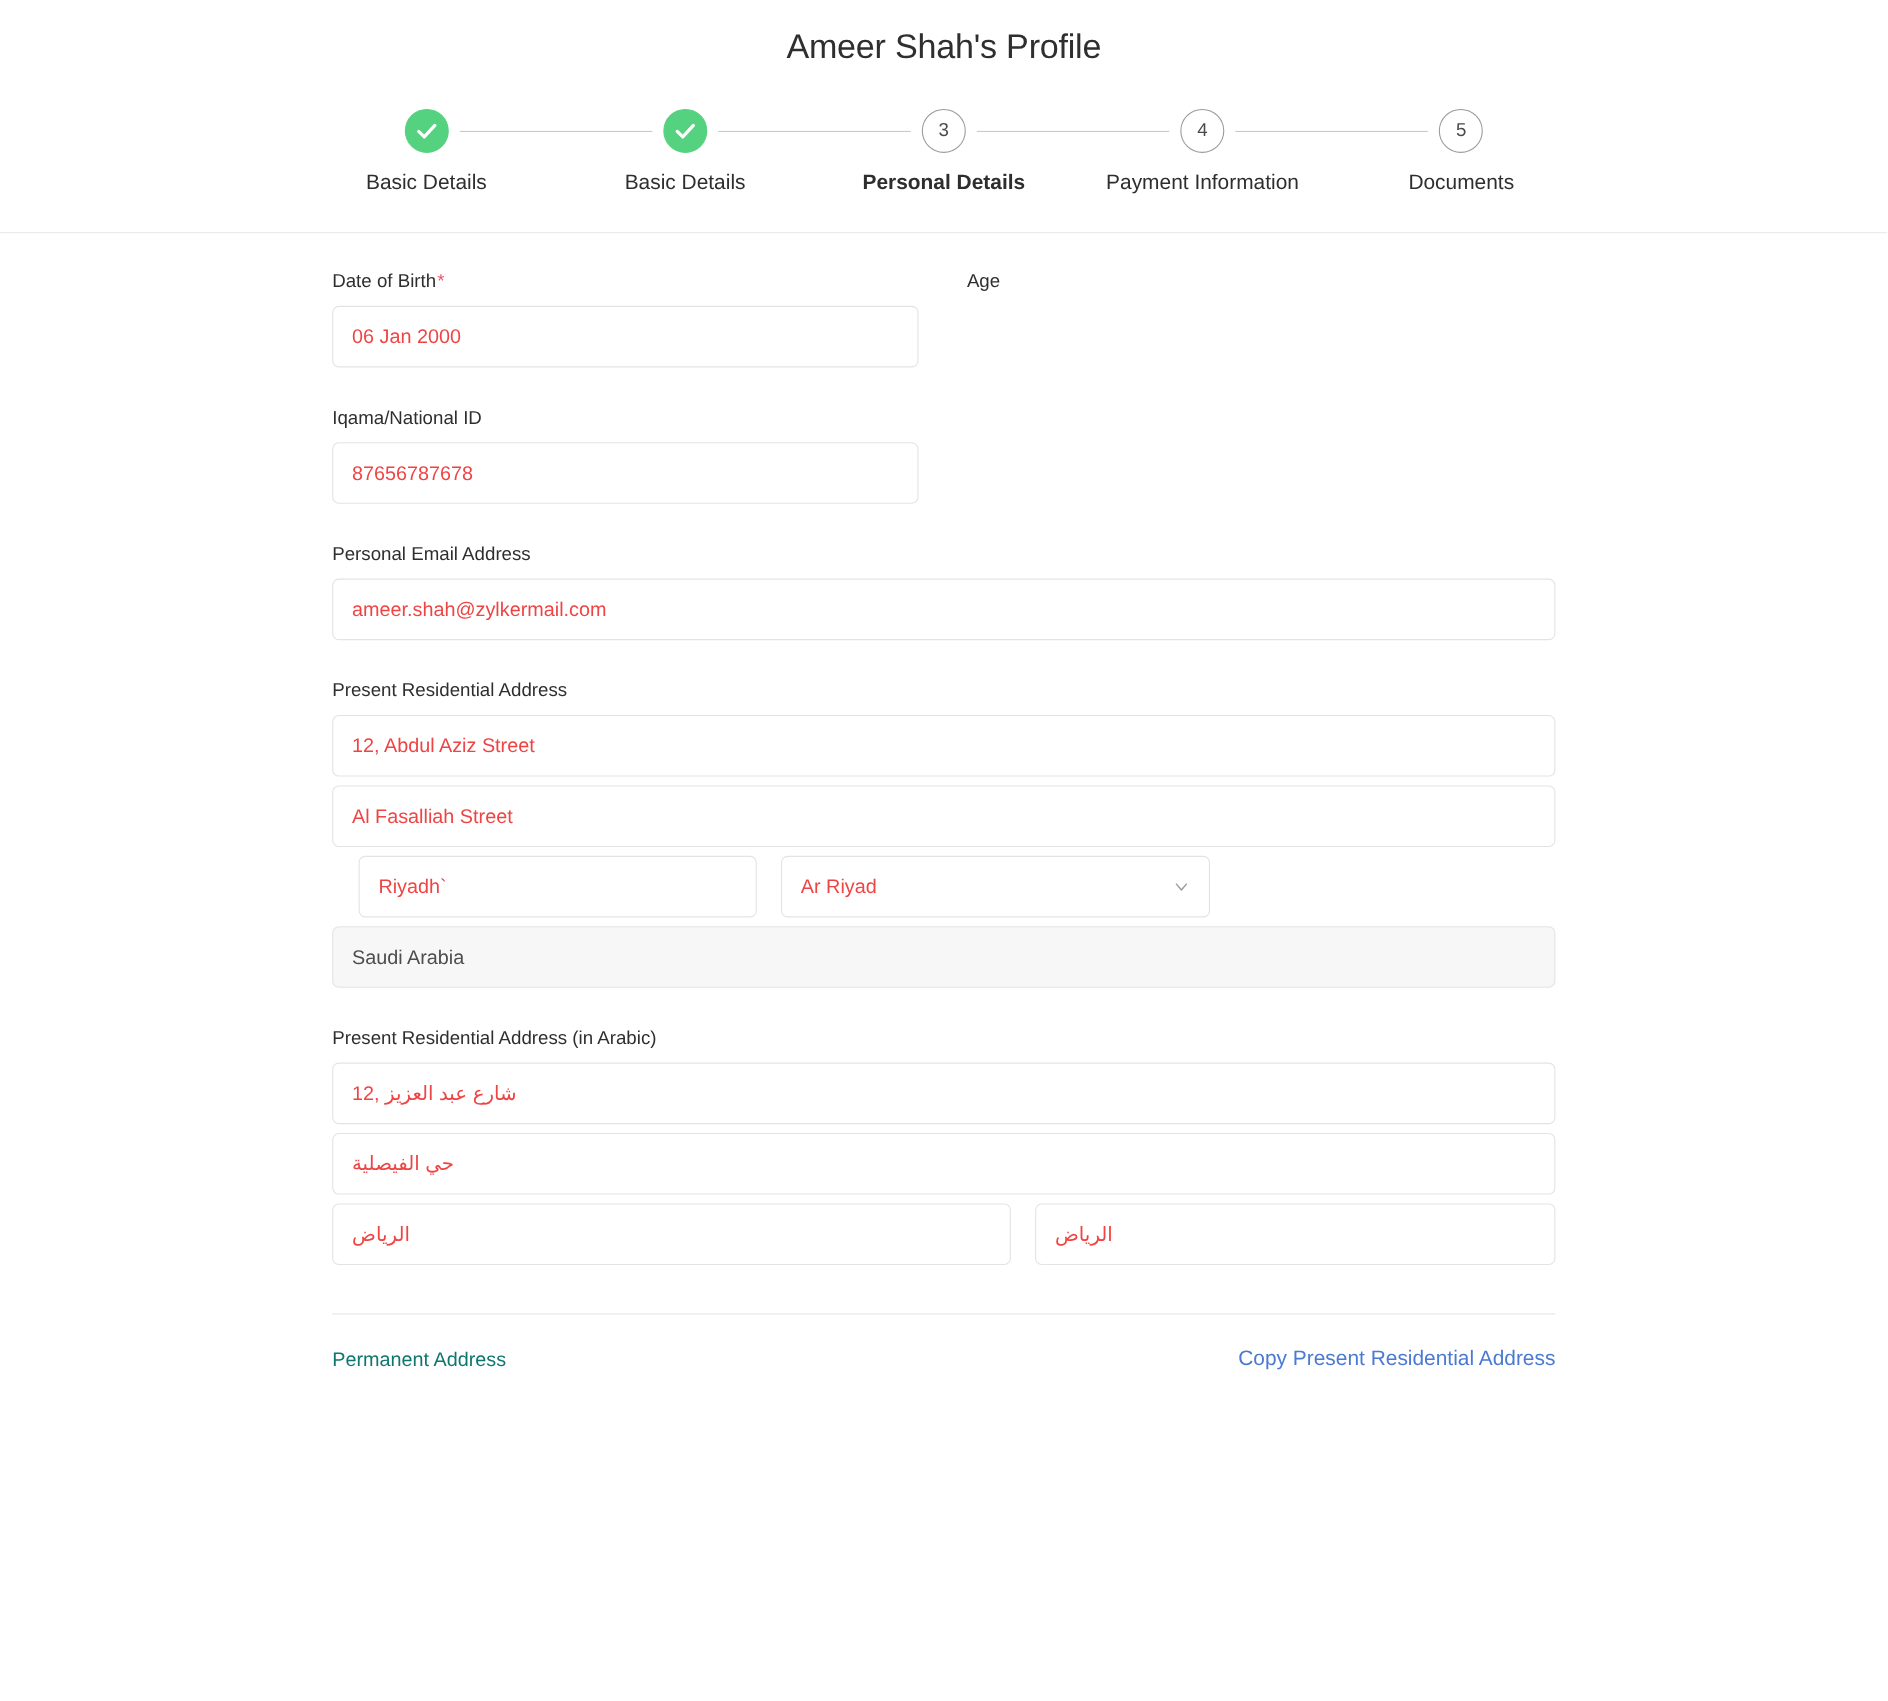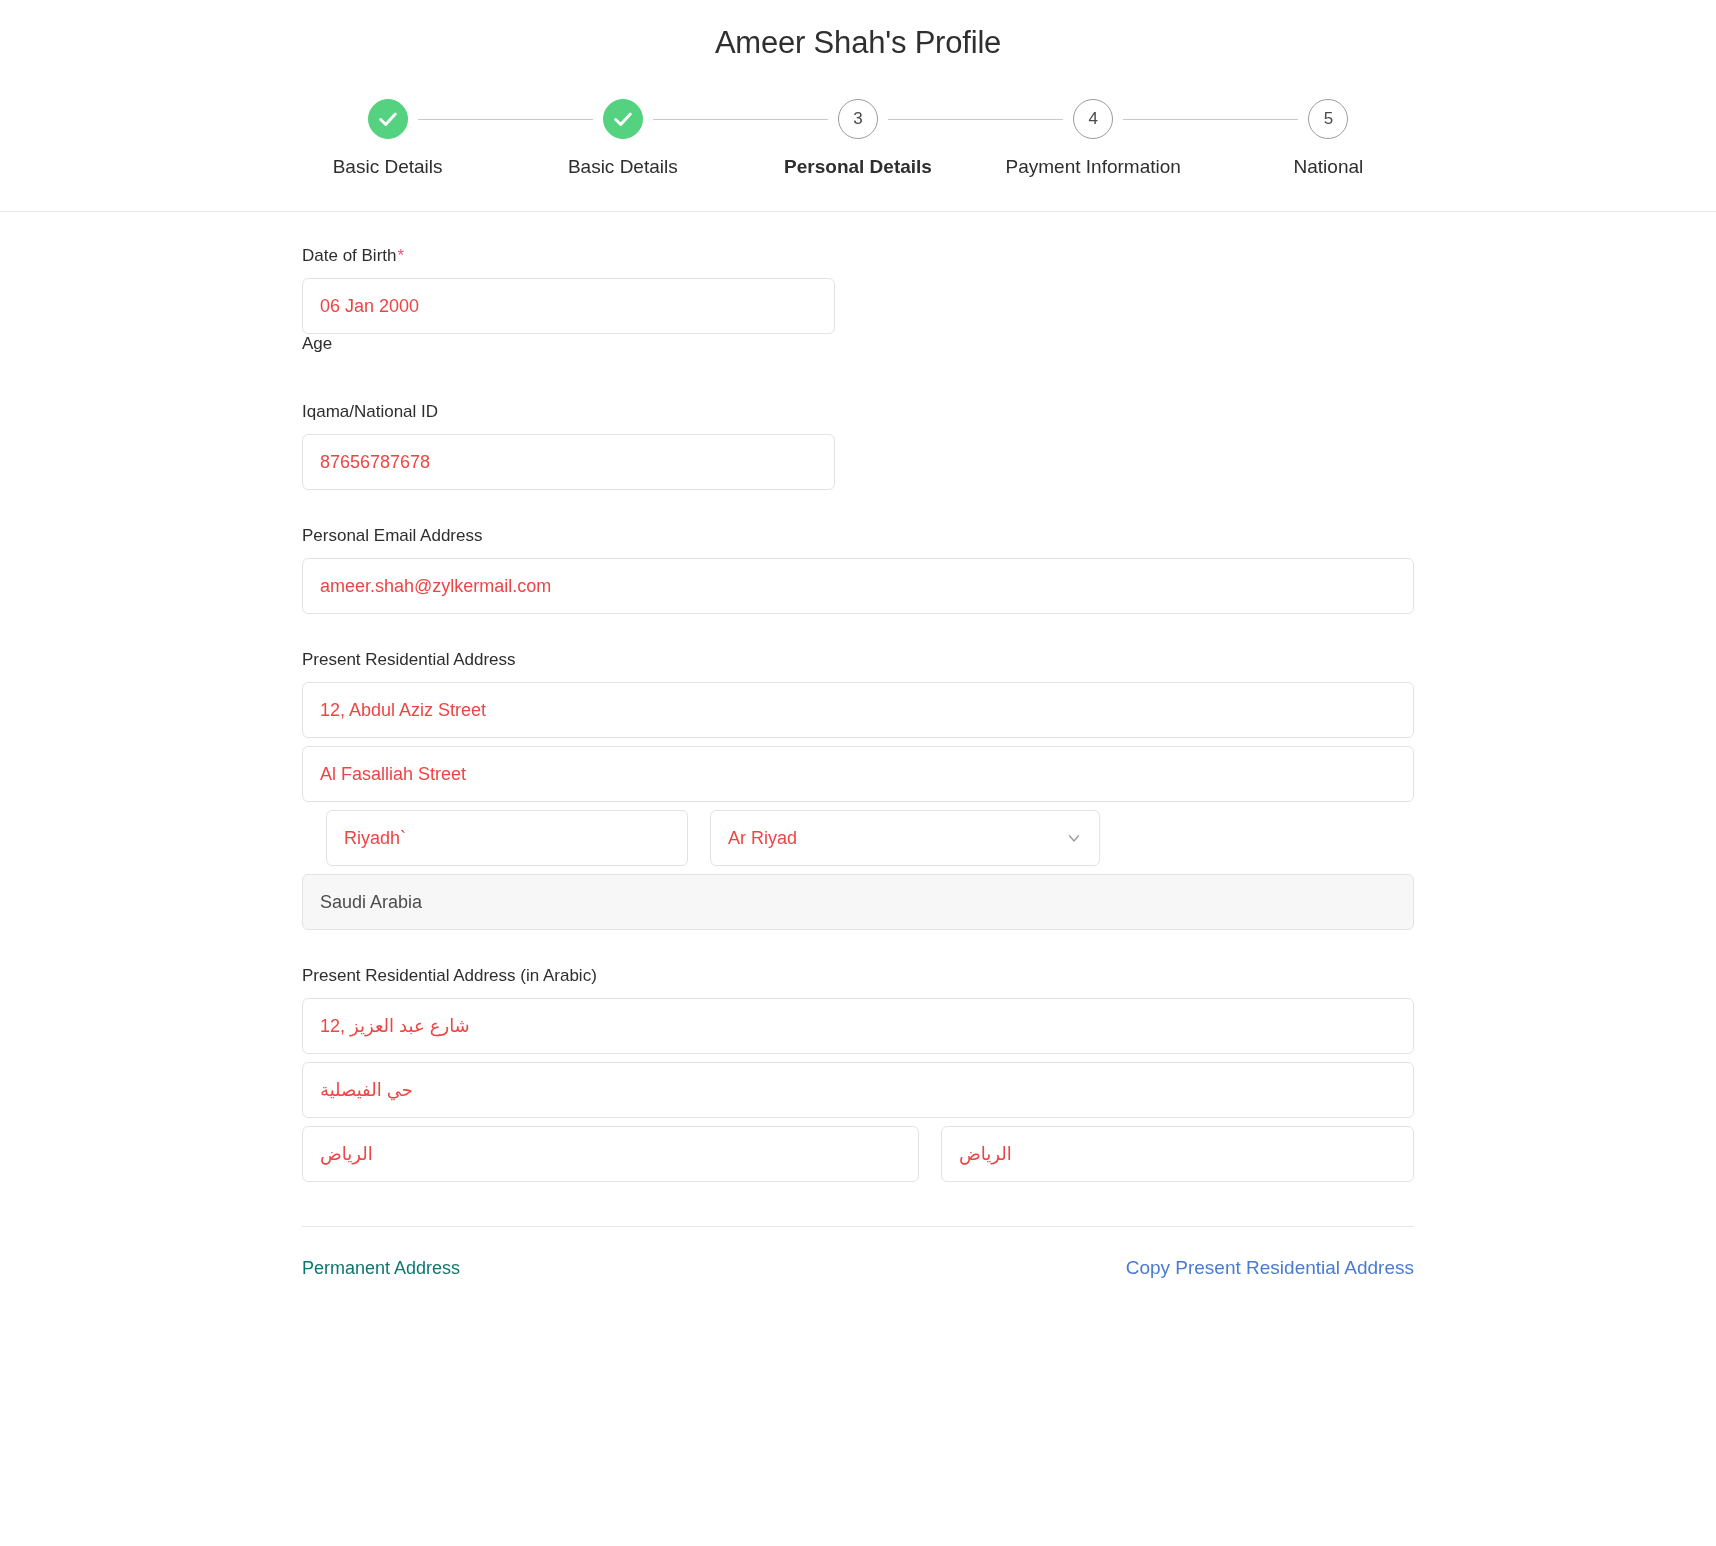--- a/index.html
+++ b/index.html
@@ -109,21 +109,21 @@
     font-family: "Liberation Sans", "DejaVu Sans", sans-serif;
     outline: none;
   }
   .inp::placeholder { color: #bfbfc3; }
   .inp[readonly].muted,
   .inp.muted {
     background: #f7f7f8;
     color: #4d4d4d;
   }
 
-  .row { display: flex; flex-direction: column; }
+  .row { display: flex; }
   .mb-36 { margin-bottom: 36px; }
   .mb-20 { margin-bottom: 8px; }
 
   .col-dob { width: 533px; }
   .col-gap { width: 44px; }
   .col-age { width: 535px; }
 
   .sel-wrap { position: relative; }
   .sel-wrap .chev {
     position: absolute;
@@ -205,21 +205,21 @@
 
       <div class="step">
         <div class="step-line"></div>
         <div class="step-circle">4</div>
         <div class="step-label">Payment Information</div>
       </div>
 
       <div class="step">
 
         <div class="step-circle">5</div>
-        <div class="step-label">National</div>
+        <div class="step-label">Documents</div>
       </div>
 
     </div>
   </div>
 
   <div class="form-area">
 
     <div class="row mb-36">
       <div class="col-dob">
         <label class="field-label"><span>Date of Birth</span><span class="req">*</span></label>

